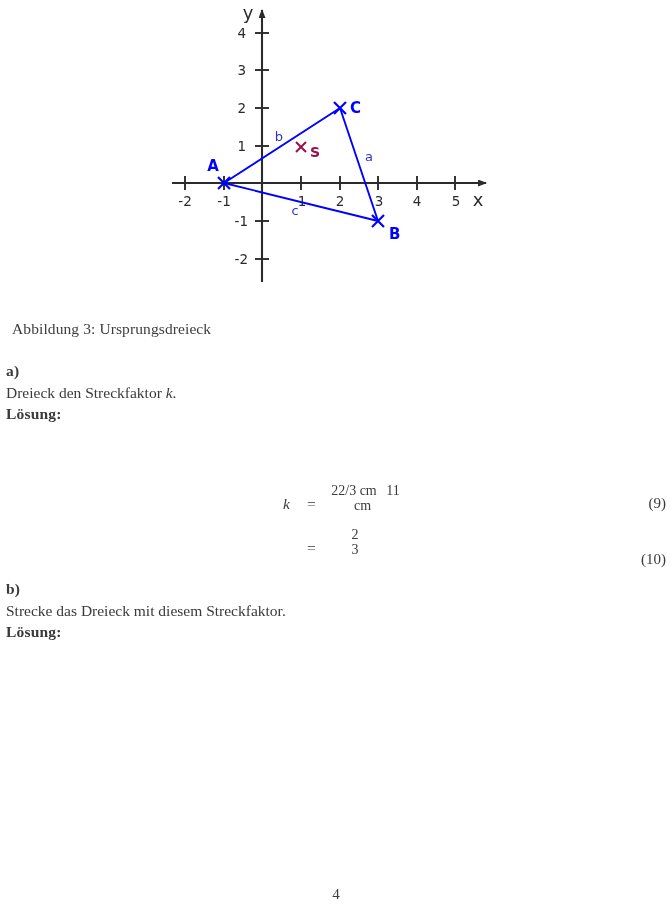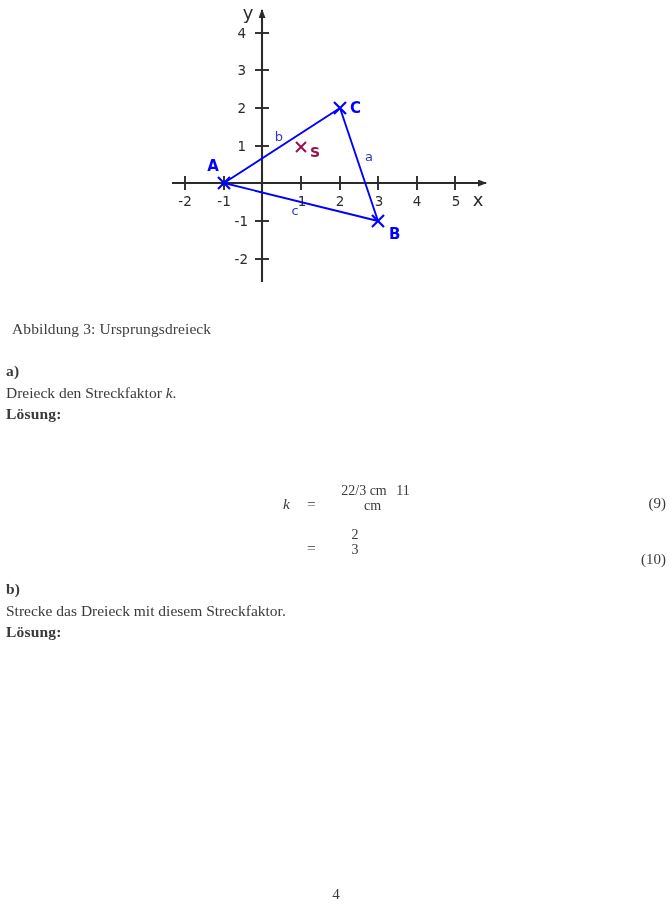--- a/index.html
+++ b/index.html
@@ -252,21 +252,21 @@
 
   <div class="para-line para-label">Lösung:</div>
 
 </div>
 
 <div id="equation-block">
 
   <div class="eqrow">
     <span class="eq-lhs" style="left:283px; top:8px;">k</span>
     <span class="eq-rel" style="left:307px; top:8px;">=</span>
-    <span class="frac" style="left:336px; top:-4px; width:76px;font-family:Liberation Serif, serif;">
+    <span class="frac" style="left:326px; top:-4px; width:76px;font-family:Liberation Serif, serif;">
       <span class="num">22/3 cm</span>
       <span class="bar"></span>
       <span class="den">11 cm</span>
     </span>
     <span class="eq-num" style="top:8px;">(9)</span>
   </div>
 
   <div class="eqrow" style="top:44px;">
     <span class="eq-rel" style="left:307px; top:8px;">=</span>
     <span class="frac" style="left:346px; top:-4px; width:18px;">

